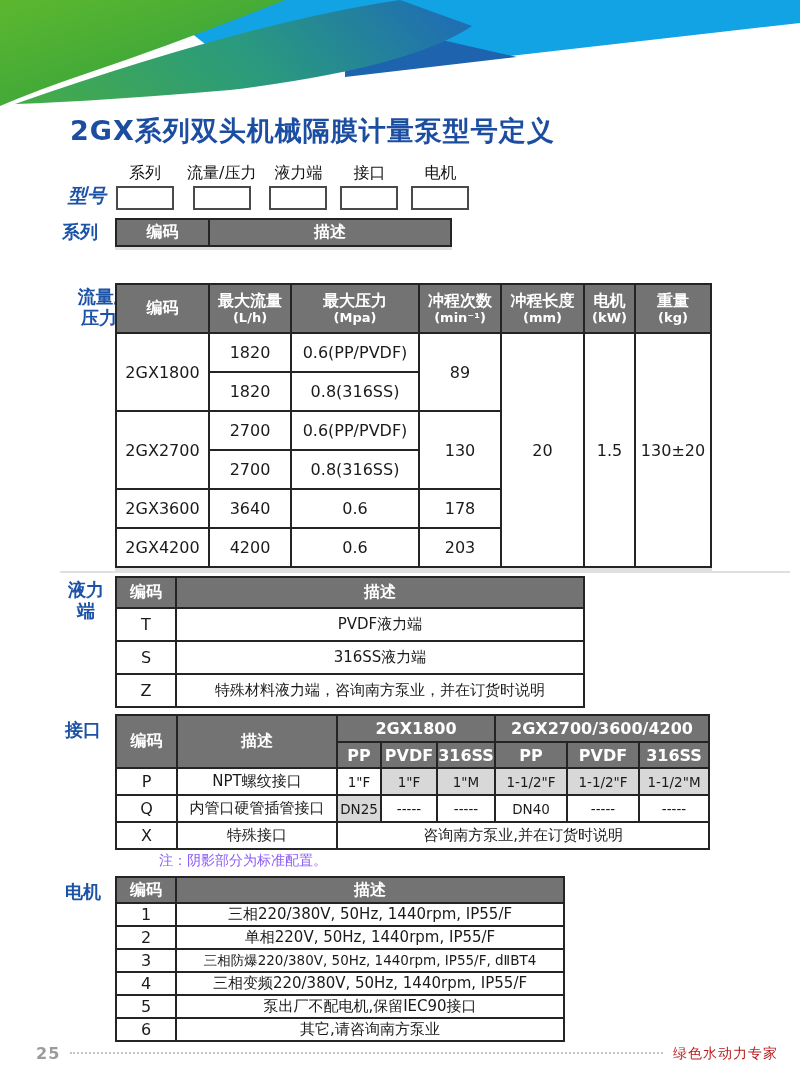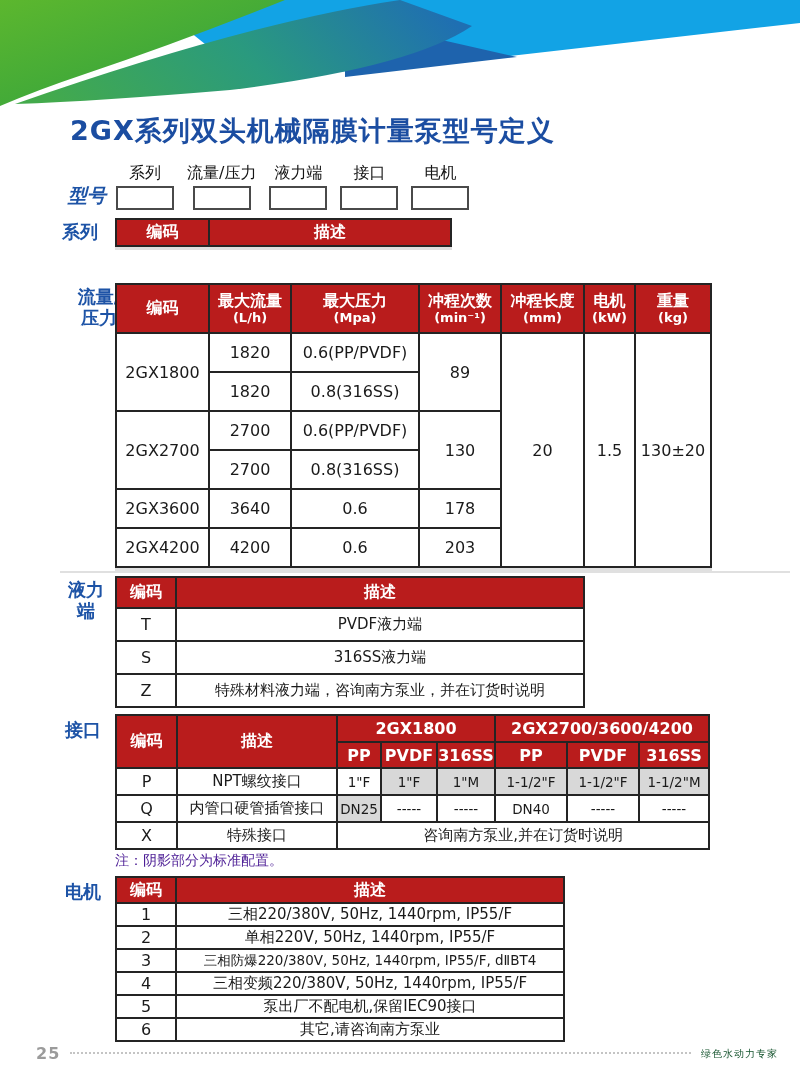--- a/index.html
+++ b/index.html
@@ -18,35 +18,35 @@
   .model-label{font-size:19px;font-weight:bold;color:#1d53a6;margin-right:10px;padding-bottom:1px;font-style:italic;}
   .slots{display:flex;gap:13px;align-items:flex-end;}
   .slot{display:flex;flex-direction:column;align-items:center;}
   .slot-label{font-size:16px;color:#141414;white-space:nowrap;margin-bottom:2px;}
   .slot-box{width:54px;height:20px;background:#fff;border:2px solid #4a4a4a;}
   
   .sec-label{font-size:18px;font-weight:bold;color:#1d53a6;line-height:1.15;text-align:center;}
   
   table{border-collapse:collapse;background:#fff;table-layout:fixed;}
   th,td{border:2px solid #242424;text-align:center;padding:0;overflow:hidden;}
-  .hd{background:#b91c1c;color:#ffffff;font-weight:bold;font-size:16px;}
+  .hd{background:#737373;color:#ffffff;font-weight:bold;font-size:16px;}
   .hd .unit{font-size:13px;font-weight:bold;display:block;line-height:1.1;}
   .hd .t{display:block;line-height:1.15;}
   td{font-size:15px;}
   .num{font-size:16px;}
   .shaded{background:#d8d8d8;}
   .soft-shadow{box-shadow:0 3px 0 rgba(0,0,0,0.12);}
   .divider{height:2px;background:#e0e0e0;}
-  .note{font-size:14px;color:#4c1d95;}
+  .note{font-size:14px;color:#8b5cf6;margin-left:44px;}
   .small{font-size:13.5px;}
   
   .footer{top:1044px;left:36px;width:742px;display:flex;align-items:center;}
   .page-num{font-size:16px;font-weight:bold;color:#9b9b9b;letter-spacing:1px;text-align:center;}
   .leader{flex:1;border-bottom:2px dotted #c4c4c4;margin:0 10px 2px 10px;height:1px;}
-  .slogan{font-size:10px;color:#14532d;letter-spacing:1px;}
+  .slogan{font-size:14px;color:#b91c1c;letter-spacing:1px;}
 </style>
 </head>
 <body>
 
 <svg class="abs deco" viewBox="0 0 800 106" width="800" height="106" aria-hidden="true">
   <defs>
     <linearGradient id="gGreen" x1="0" y1="0" x2="0.9" y2="1">
       <stop offset="0" stop-color="#5cb72e"></stop>
         <stop offset="1" stop-color="#2fa040"></stop>
     </linearGradient>

